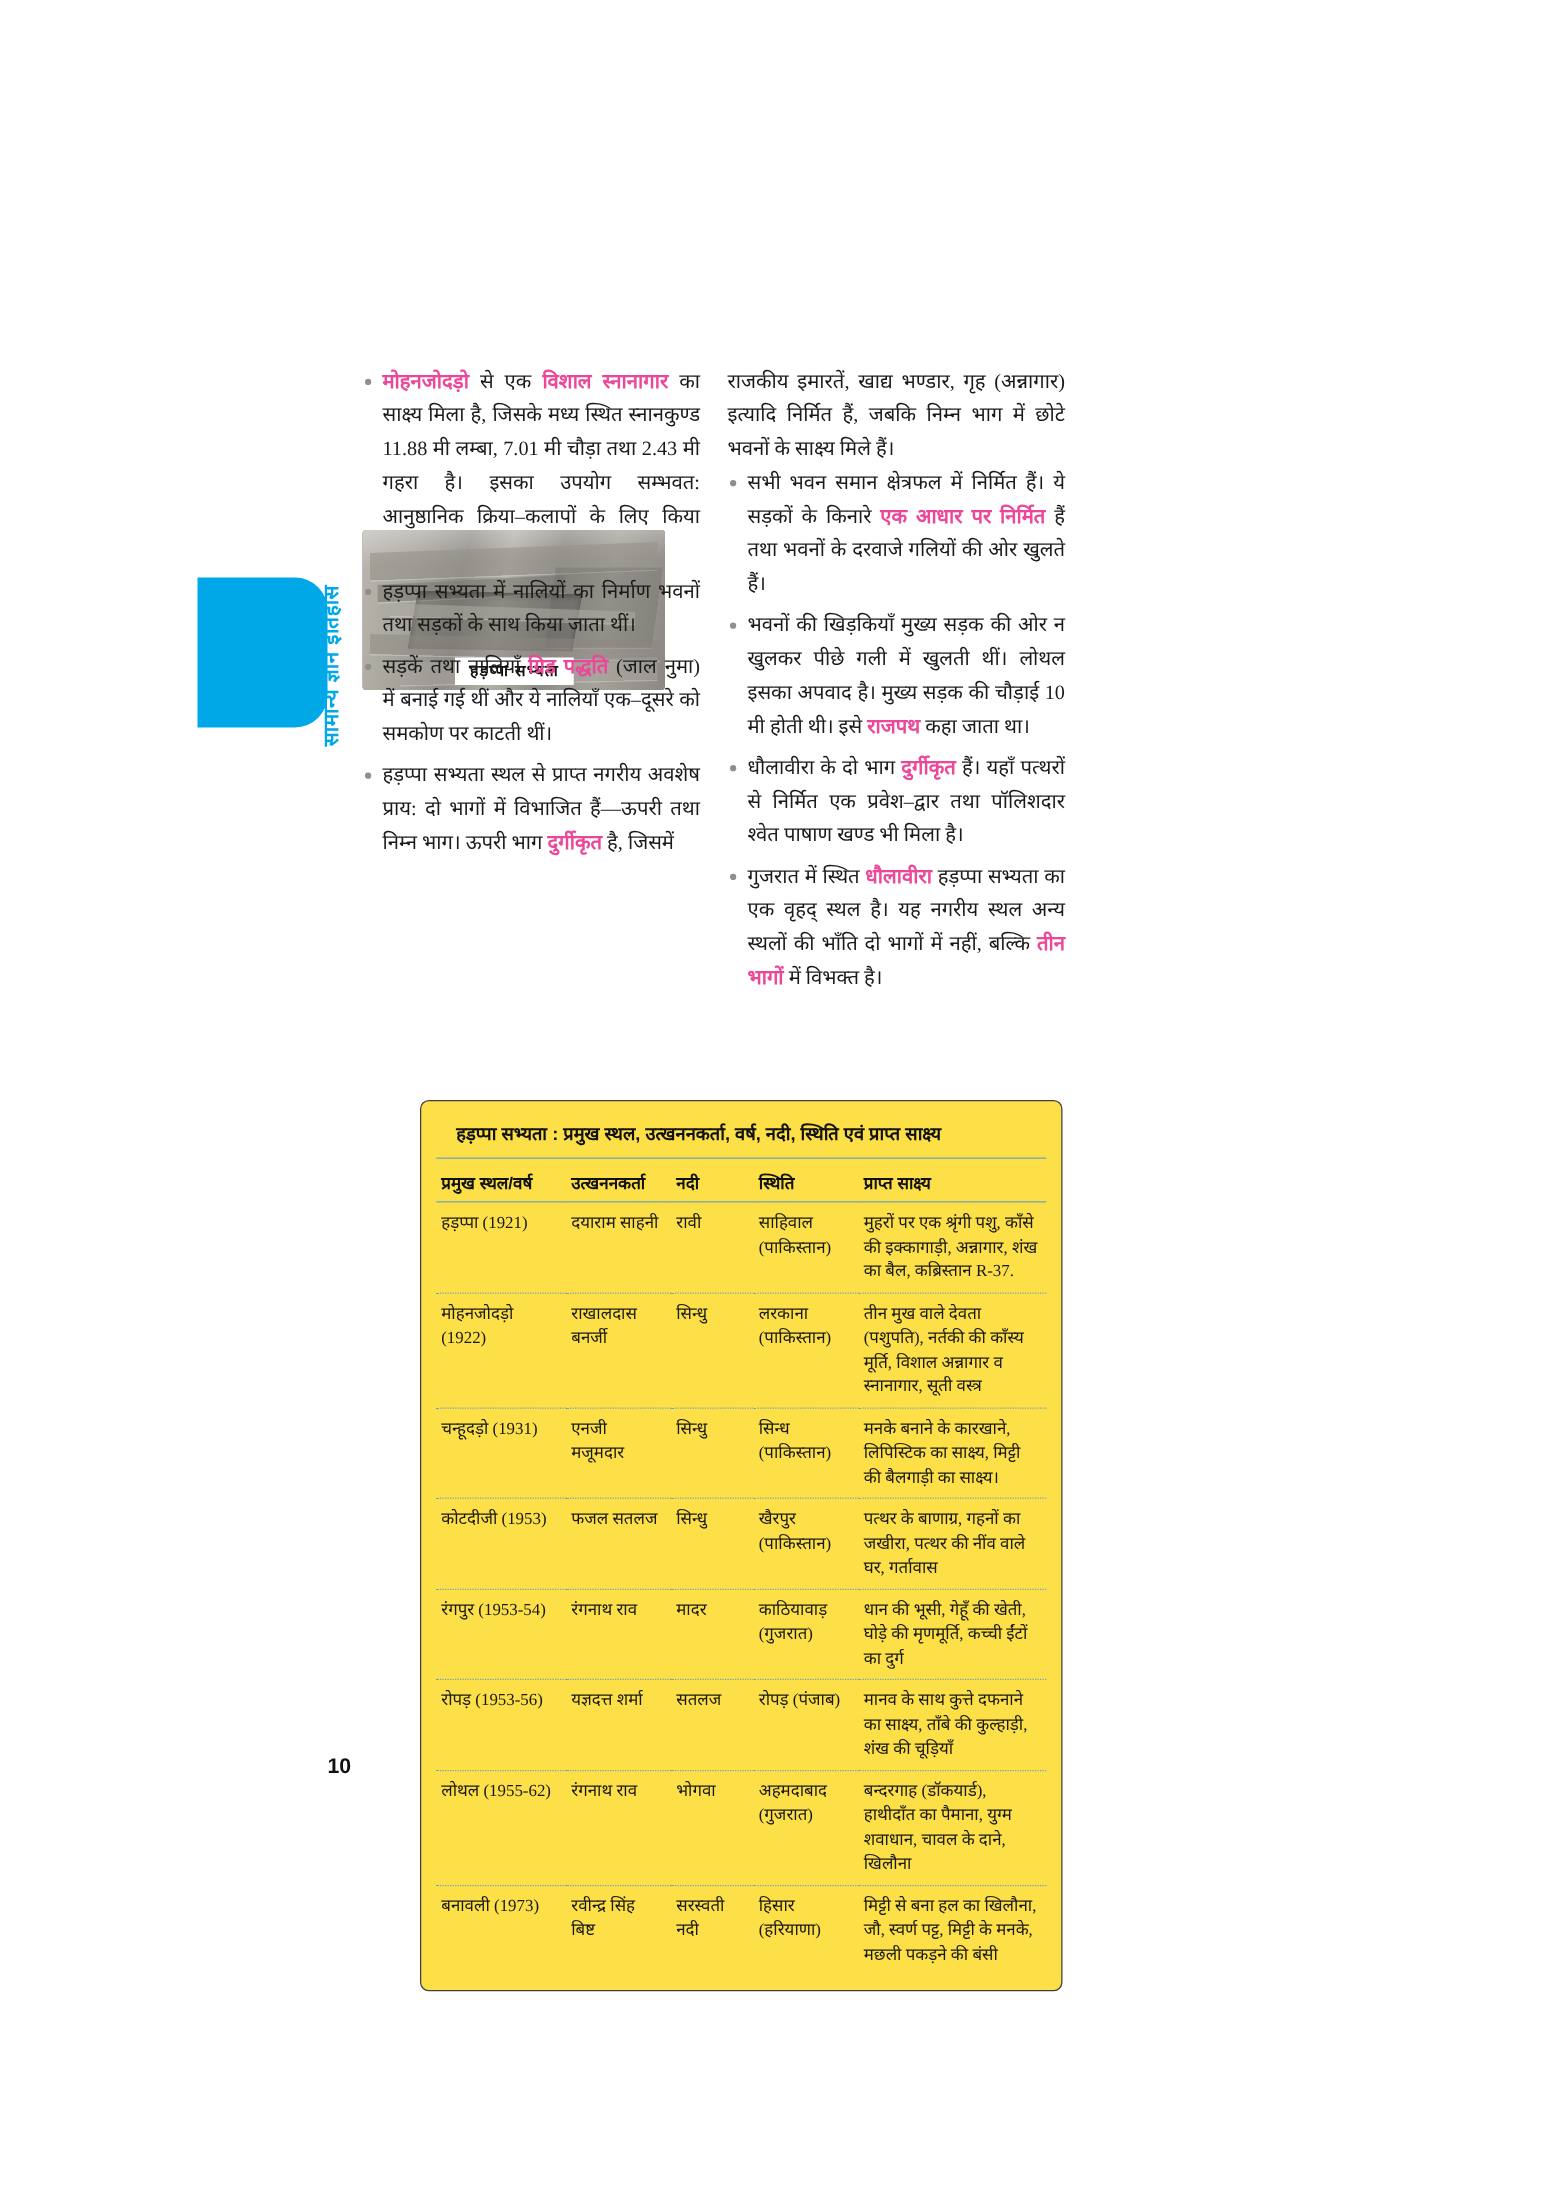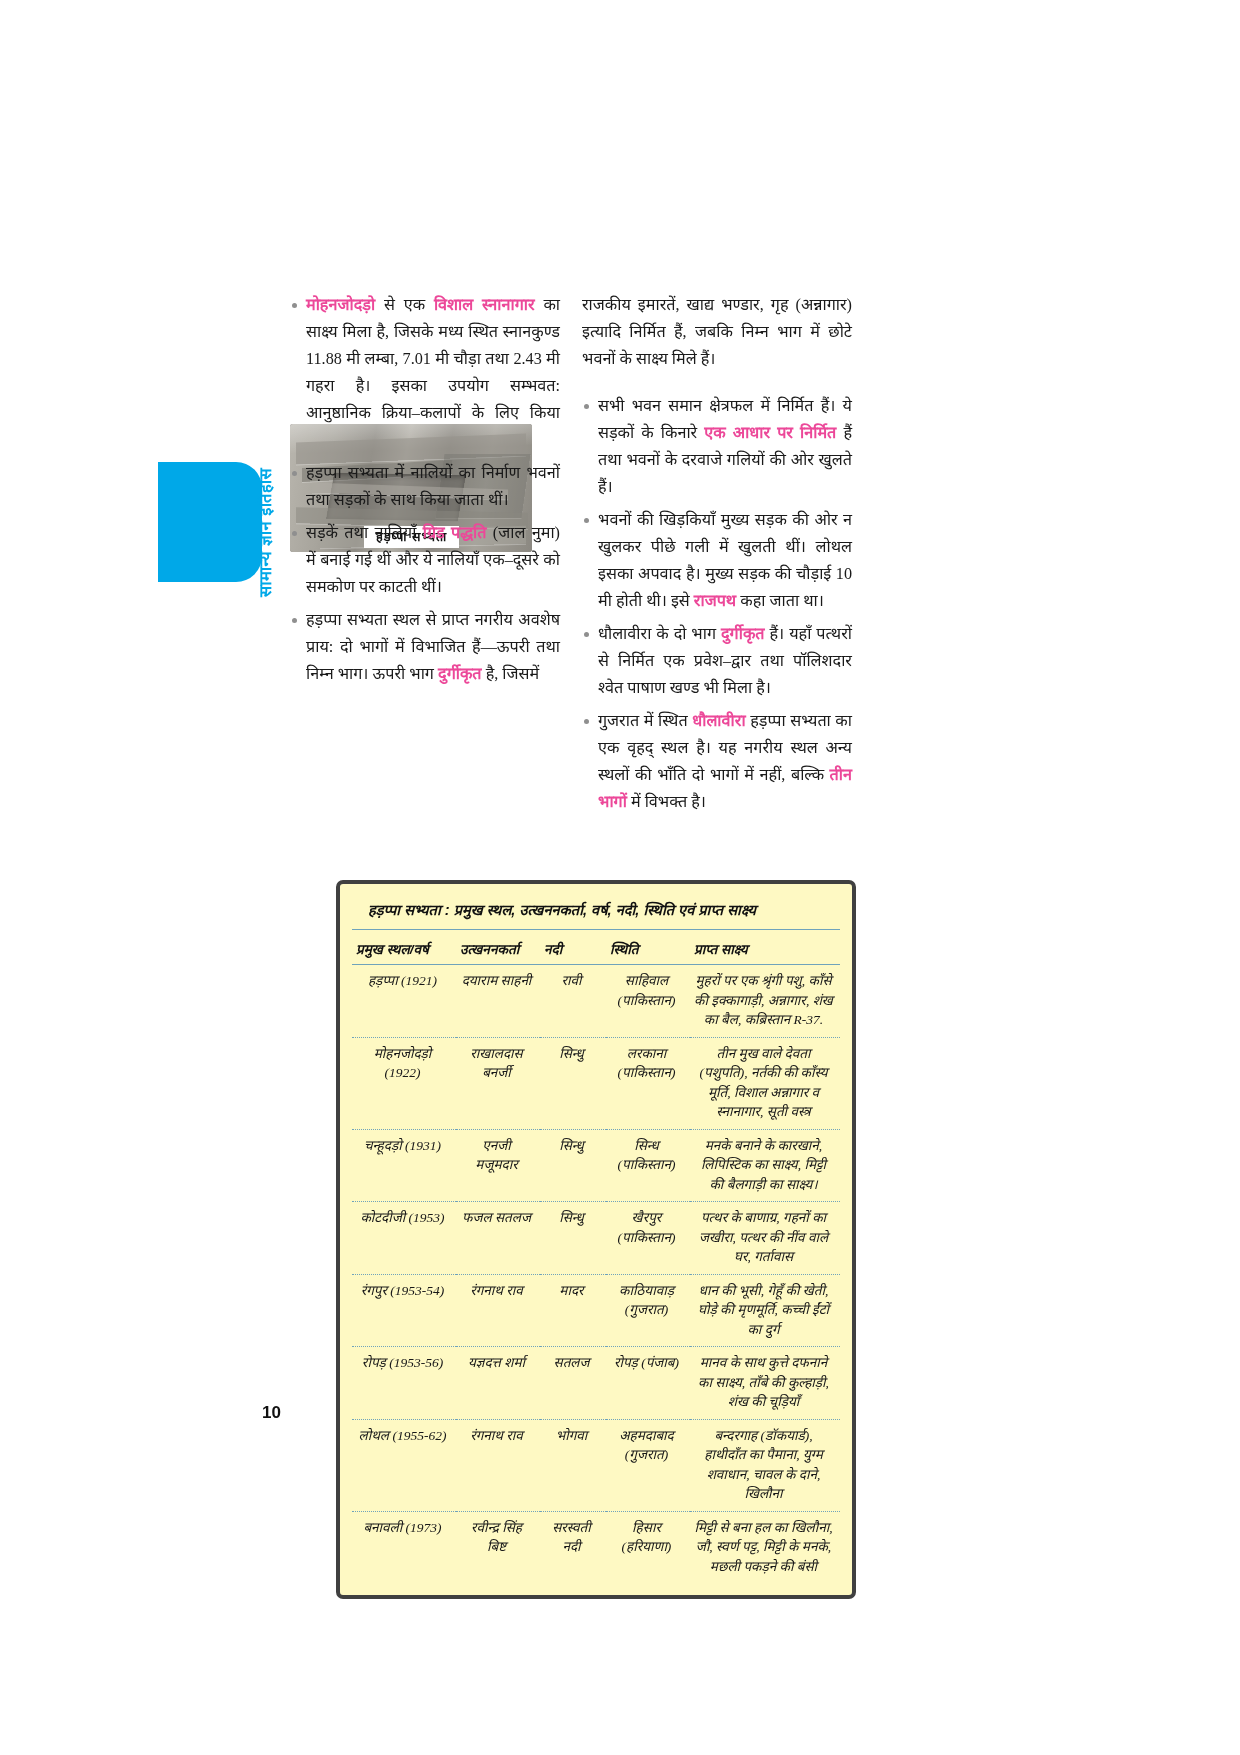--- a/index.html
+++ b/index.html
@@ -70,21 +70,21 @@
     position: relative;
     padding-left: 16px;
     margin-bottom: 6px;
     font-size: 16.2px;
     line-height: 27px;
     text-align: justify;
     text-justify: inter-word;
   }
   ul.bullets > li.nobullet {
     padding-left: 0;
-    margin-bottom: 20px;
+    margin-bottom: 0;
   }
   ul.bullets > li:not(.nobullet)::before {
     content: "";
     position: absolute;
     left: 2px;
     top: 11px;
     width: 5px;
     height: 5px;
     border-radius: 50%;
     background: #8f8f8f;
@@ -144,25 +144,24 @@
     letter-spacing: 1px;
     white-space: nowrap;
   }
 
   
   #table-card {
     position: absolute;
     left: 336px;
     top: 880px;
     width: 512px;
-    background: #fef9c3;
-    border: 4px solid #404040;
+    background: #fde047;
+    border: 1px solid #404040;
     border-radius: 7px;
     padding: 0;
-    font-style: italic;
   }
   #table-title {
     font-family: "Liberation Sans", "DejaVu Sans", sans-serif;
     font-weight: bold;
     font-size: 14.6px;
     color: #111;
     padding: 15px 14px 10px 16px;
     border-bottom: 1.6px solid #6fa3bb;
     margin: 0 12px 0 12px;
     white-space: nowrap;
@@ -183,21 +182,20 @@
     border-bottom: 1.6px solid #6fa3bb;
     vertical-align: bottom;
   }
   table td {
     font-size: 13.5px;
     line-height: 19.5px;
     color: #181818;
     padding: 6px 7px 7px 4px;
     vertical-align: top;
     border-bottom: 1.6px dotted #6fa3bb;
-    text-align: center;
   }
   table tr:last-child td { border-bottom: none; }
 
   col.c-site { width: 104px; }
   col.c-exc  { width: 84px; }
   col.c-riv  { width: 66px; }
   col.c-loc  { width: 84px; }
   col.c-evi  { width: auto; }
 
   

